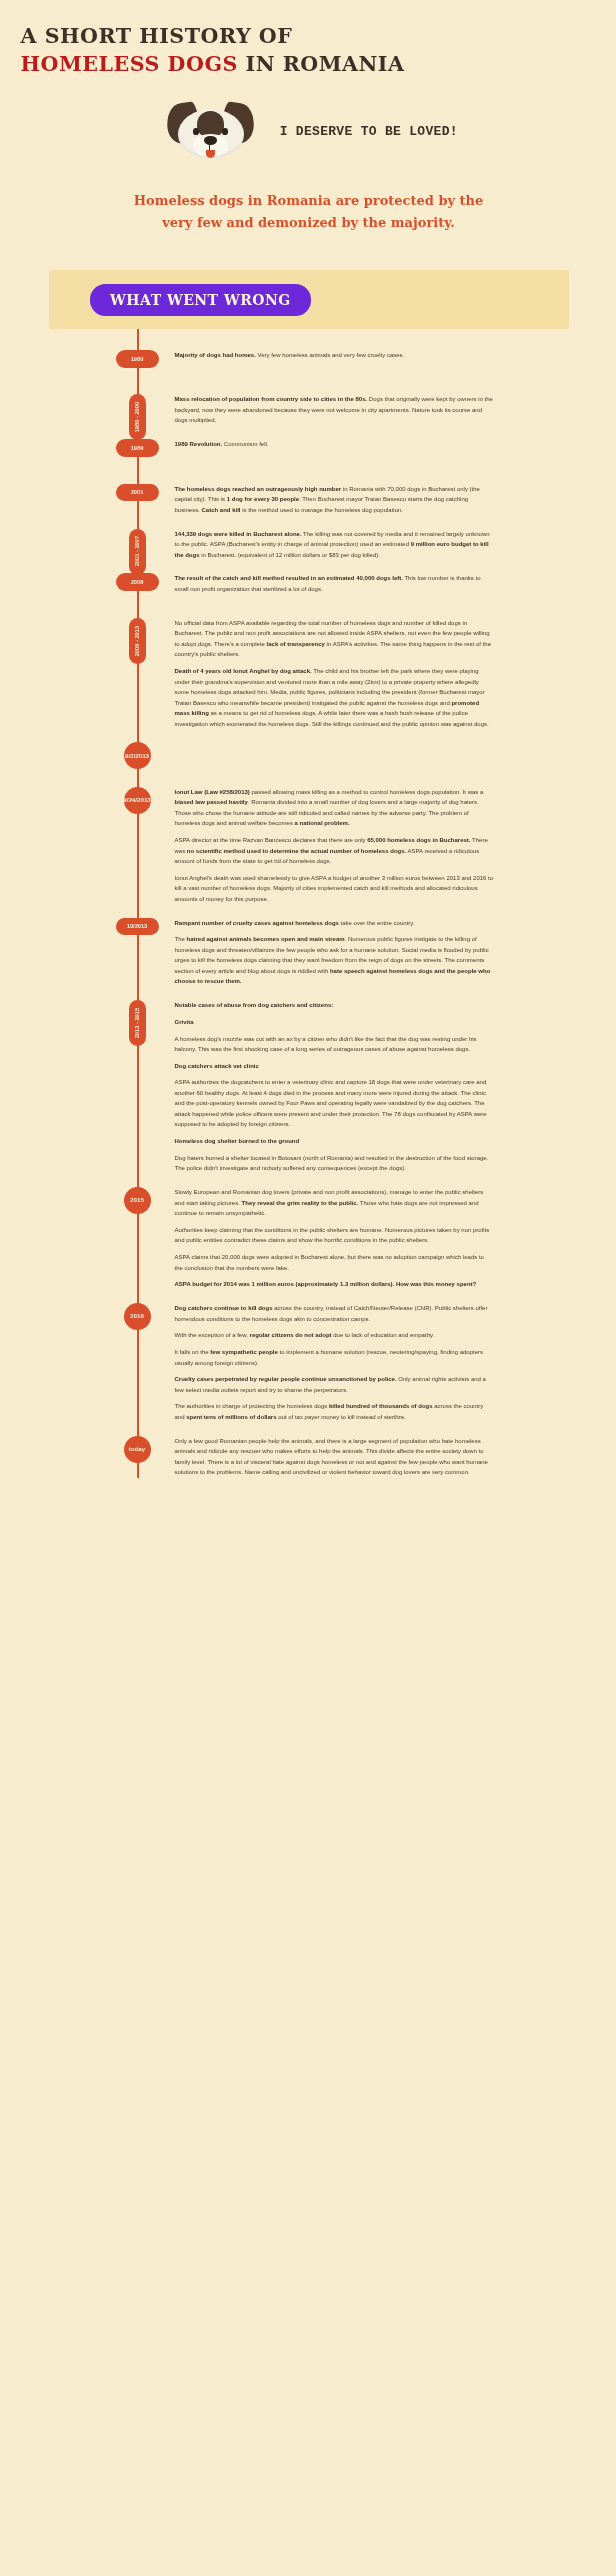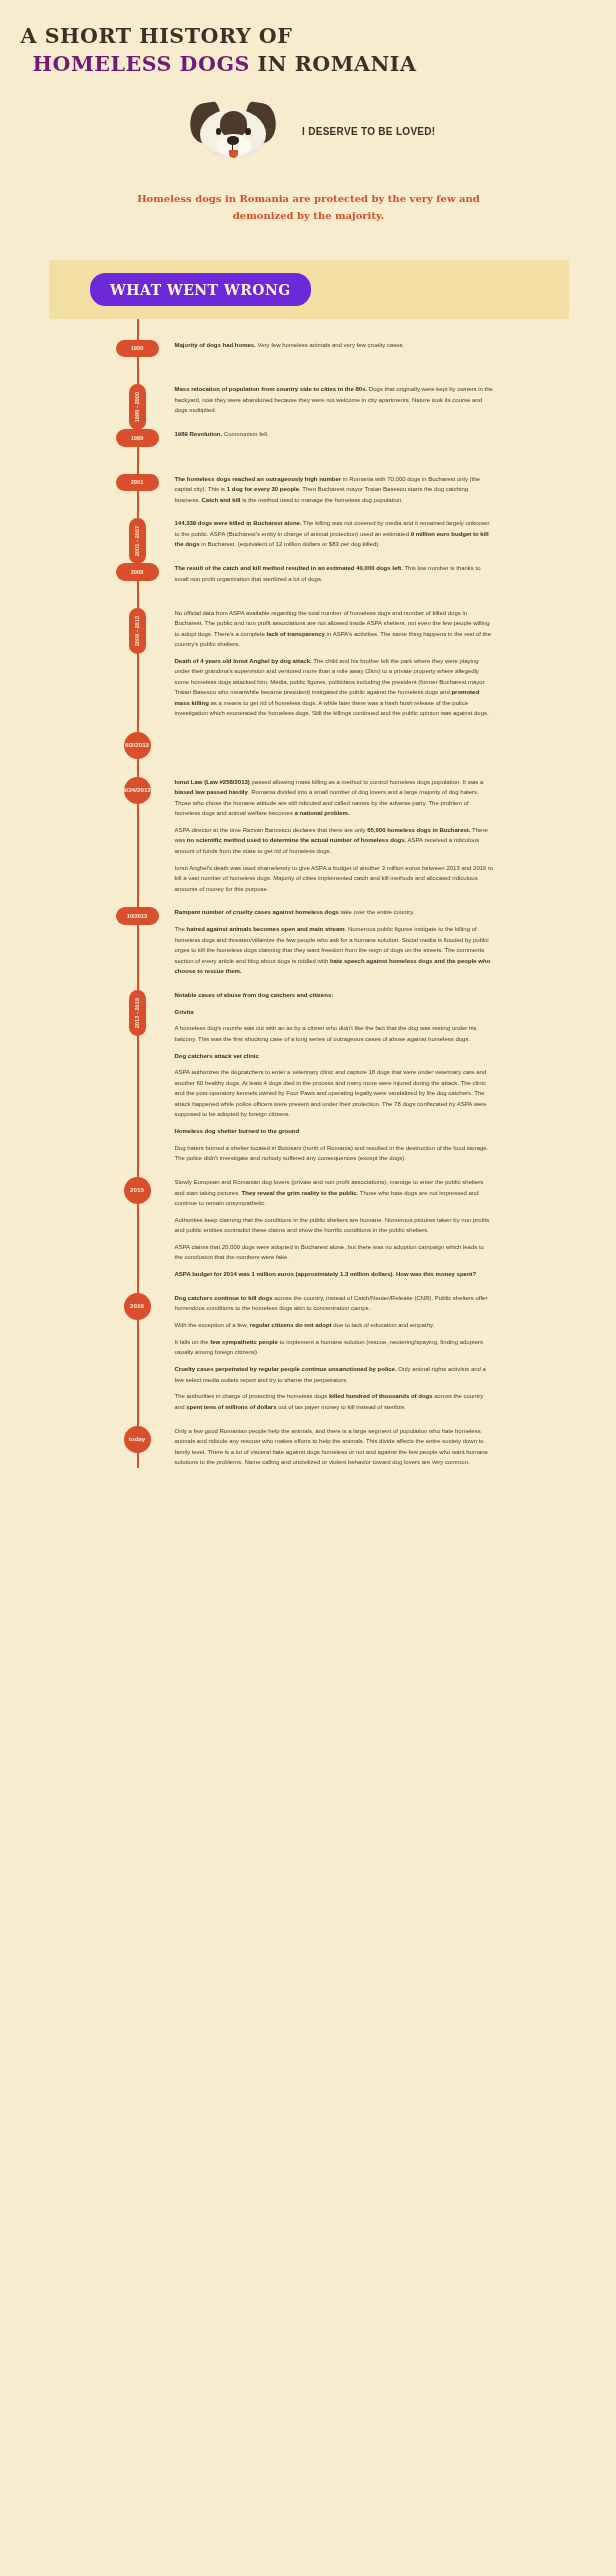--- a/index.html
+++ b/index.html
@@ -35,21 +35,21 @@
     text-transform: uppercase;
   }
   .title-line2 {
     font-family: "DejaVu Serif", serif;
     font-weight: bold;
     font-size: 20.6px;
     letter-spacing: 0.5px;
     margin-top: 4.1px;
     text-transform: uppercase;
   }
-  .title-line2 .hl { color: #701a75; margin-left: 12px; }
+  .title-line2 .hl { color: #b91c1c; }
   .title-line2 .dark { color: #3d3027; }
 
   
   .dog-row {
     display: flex;
     align-items: center;
     justify-content: center;
     gap: 17.5px;
     margin-top: 24px;
     padding: 0 20.6px;
@@ -120,36 +120,36 @@
     border-left: 1px solid #2e2419;
   }
   .dog .tongue {
     position: absolute;
     left: 47px; top: 50px;
     width: 9.3px; height: 8.2px;
     background: #d94f2b;
     border-radius: 0 0 50% 50%;
   }
   .love-text {
-    font-family: Liberation Sans, sans-serif;
-    font-weight: bold;
-    font-size: 10px;
+    font-family: Liberation Mono, monospace;
+    font-weight: bold;
+    font-size: 13px;
     letter-spacing: 0.3px;
     color: #3d3027;
   }
 
   
   .subtitle {
     text-align: center;
     margin: 28px auto 0 auto;
     max-width: 412px;
     padding: 0 20.6px;
     font-family: "DejaVu Serif", serif;
     font-weight: bold;
-    font-size: 10px;
+    font-size: 13px;
     line-height: 1.7;
     color: #d94f2b;
   }
 
   
   .banner-wrap {
     margin: 36px auto 0 auto;
     width: 520px;
     background: #f3dfa4;
     border-radius: 3.1px;

